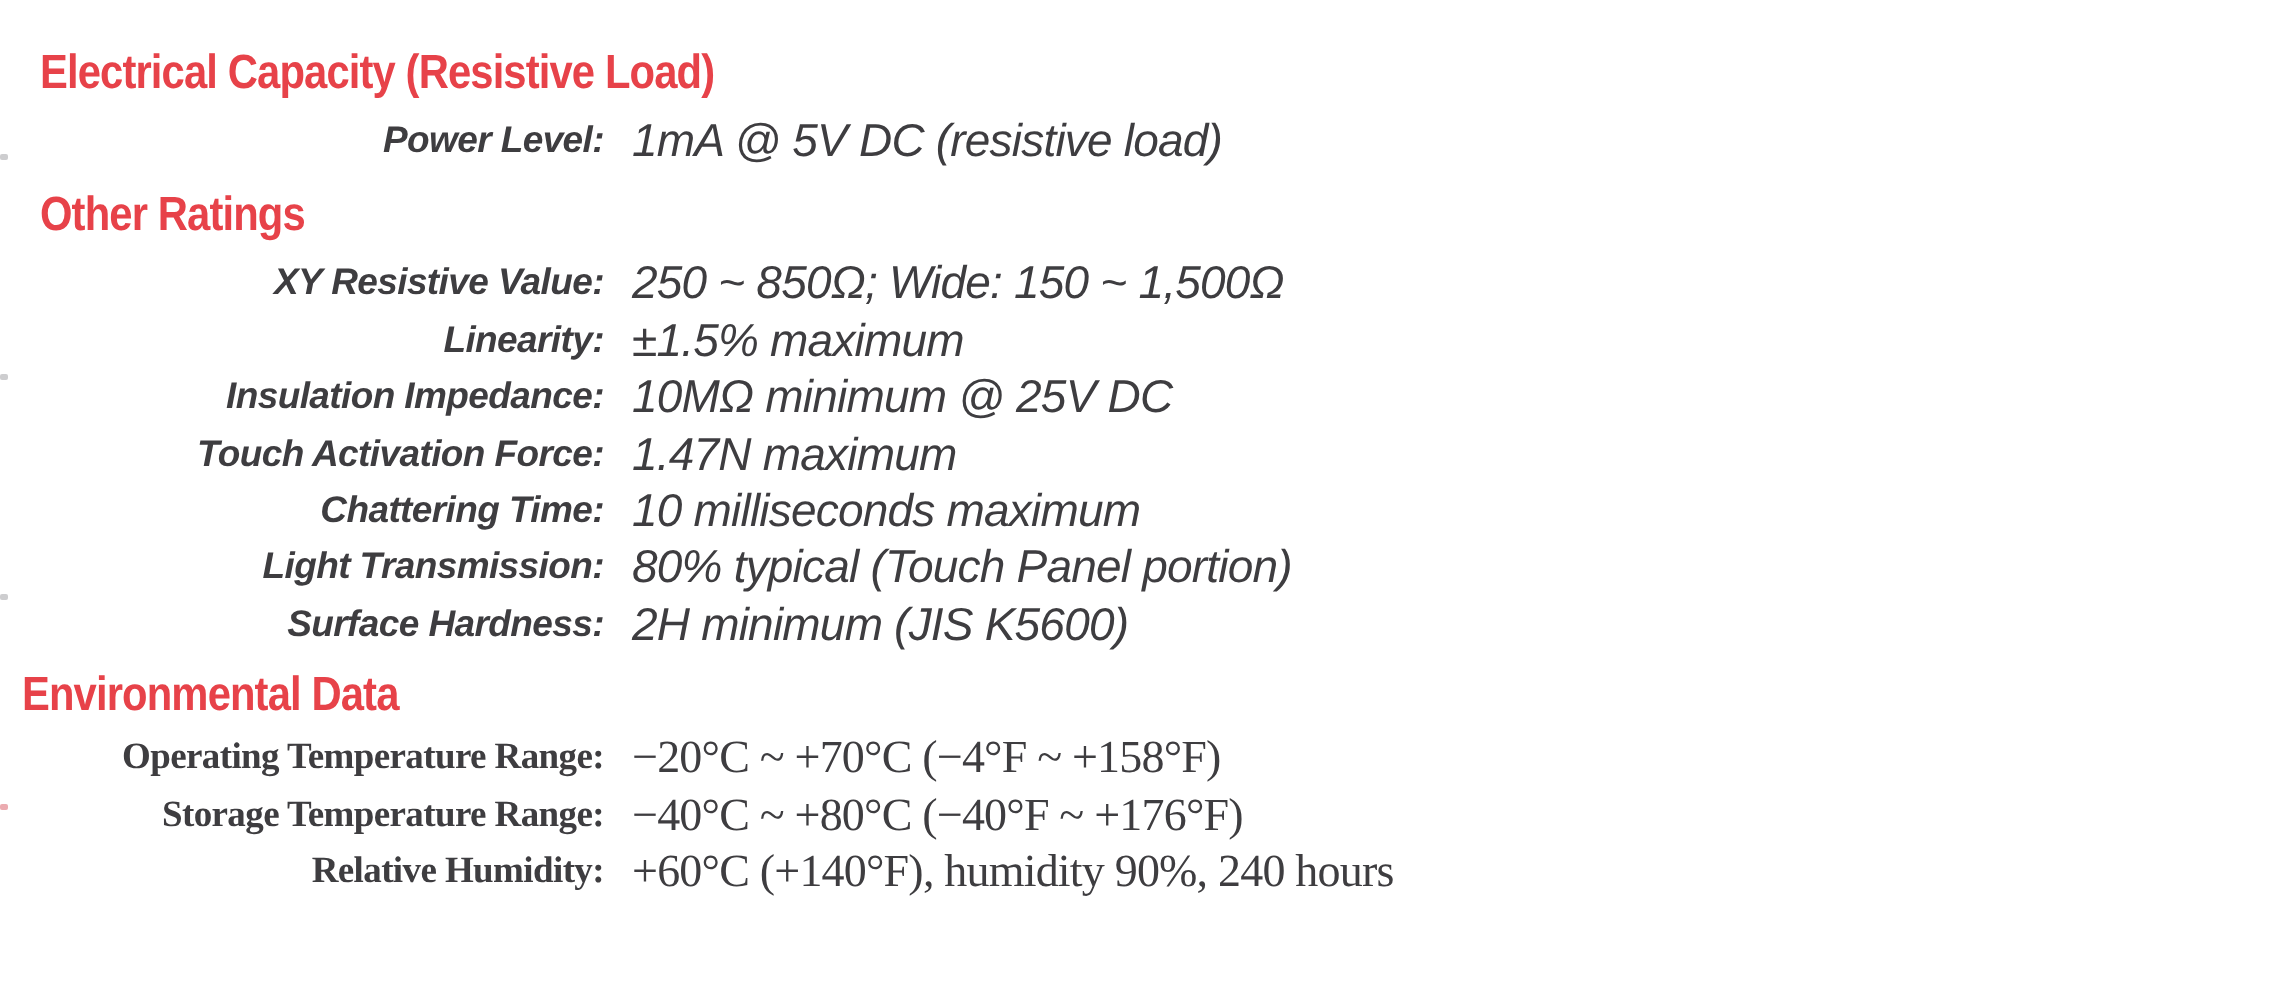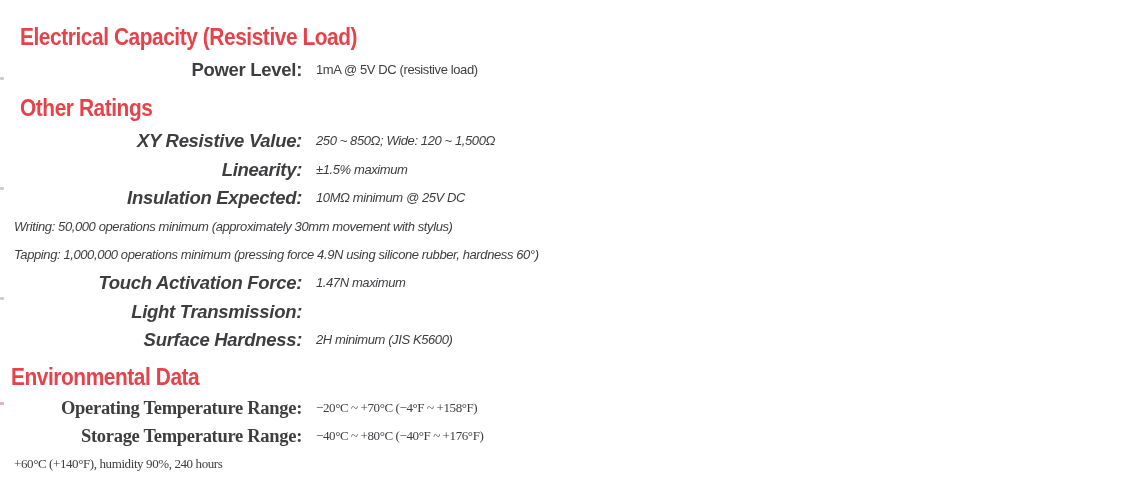--- a/index.html
+++ b/index.html
@@ -19,39 +19,39 @@
     font-size:24px;
     line-height:26px;
     font-weight:700;
     color:var(--accent,#e74249);
     letter-spacing:-0.5px;
     white-space:nowrap;
     transform:scaleX(0.87);
     transform-origin:0 50%;
   }
   .sec-heading.env { margin-left:11px; }
-  .rows-1 { margin-top:6px; }
+  .rows-1 { margin-top:6px;font-style:italic; }
   .h-other { margin-top:11px; }
   .rows-2 { margin-top:6px;font-style:italic; }
   .h-env { margin-top:9px; }
   .rows-3 { margin-top:4px;font-family:Liberation Serif, serif; }
   .row { display:flex; align-items:flex-start; }
   .row .label {
     width:302px;
     flex:0 0 302px;
     text-align:right;
     font-weight:700;
     font-size:18.5px;
     line-height:28.4px;
     letter-spacing:-0.3px;
     white-space:nowrap;
   }
   .row .value {
     margin-left:14px;
-    font-size:13px;
+    font-size:23px;
     line-height:28.4px;
     letter-spacing:-0.4px;
     white-space:nowrap;
   }
   
   .artifact { position:absolute; left:0; width:4px; height:3px; background:#b8b8ba; opacity:.7; border-radius:1px; }
   .artifact.a1 { top:77px; }
   .artifact.a2 { top:187px; }
   .artifact.a3 { top:297px; }
   .artifact.a4 { top:402px; background:#e2888e; }
@@ -74,60 +74,62 @@
         <div class="value">1mA @ 5V DC (resistive load)</div>
       </div>
     </div>
   </div>
 
   <div class="section">
     <div class="sec-heading h-other">Other Ratings</div>
     <div class="rows rows-2">
       <div class="row">
         <div class="label">XY Resistive Value:</div>
-        <div class="value">250 ~ 850Ω; Wide: 120 ~ 1,500Ω</div>
+        <div class="value">250 ~ 850Ω; Wide: 150 ~ 1,500Ω</div>
       </div>
       <div class="row">
         <div class="label">Linearity:</div>
         <div class="value">±1.5% maximum</div>
       </div>
       <div class="row">
-        <div class="label">Insulation Expected:</div>
+        <div class="label">Insulation Impedance:</div>
         <div class="value">10MΩ minimum @ 25V DC</div>
       </div>
       <div class="row">
-        <div class="value">
-          <div class="vline">Writing: 50,000 operations minimum (approximately 30mm movement with stylus)</div>
-          <div class="vline">Tapping: 1,000,000 operations minimum (pressing force 4.9N using silicone rubber, hardness 60°)</div>
-        </div>
       </div>
       <div class="row">
         <div class="label">Touch Activation Force:</div>
         <div class="value">1.47N maximum</div>
       </div>
       <div class="row">
+        <div class="label">Chattering Time:</div>
+        <div class="value">10 milliseconds maximum</div>
+      </div>
+      <div class="row">
         <div class="label">Light Transmission:</div>
+        <div class="value">80% typical (Touch Panel portion)</div>
       </div>
       <div class="row">
         <div class="label">Surface Hardness:</div>
         <div class="value">2H minimum (JIS K5600)</div>
       </div>
     </div>
   </div>
 
   <div class="section">
     <div class="sec-heading env h-env">Environmental Data</div>
     <div class="rows rows-3">
       <div class="row">
         <div class="label">Operating Temperature Range:</div>
         <div class="value">−20°C ~ +70°C (−4°F ~ +158°F)</div>
       </div>
       <div class="row">
         <div class="label">Storage Temperature Range:</div>
         <div class="value">−40°C ~ +80°C (−40°F ~ +176°F)</div>
       </div>
       <div class="row">
+        <div class="label">Relative Humidity:</div>
         <div class="value">+60°C (+140°F), humidity 90%, 240 hours</div>
       </div>
     </div>
   </div>
 
 </div>
 
 </body></html>

